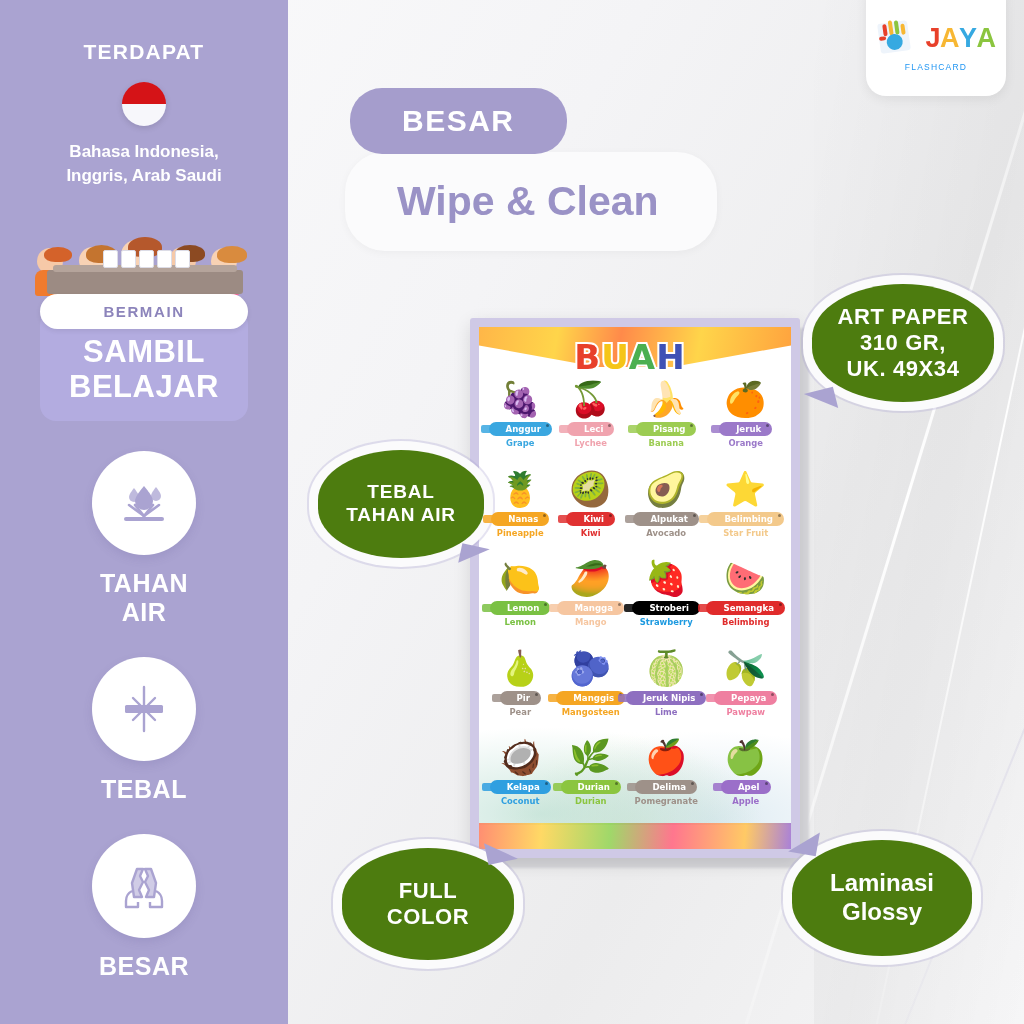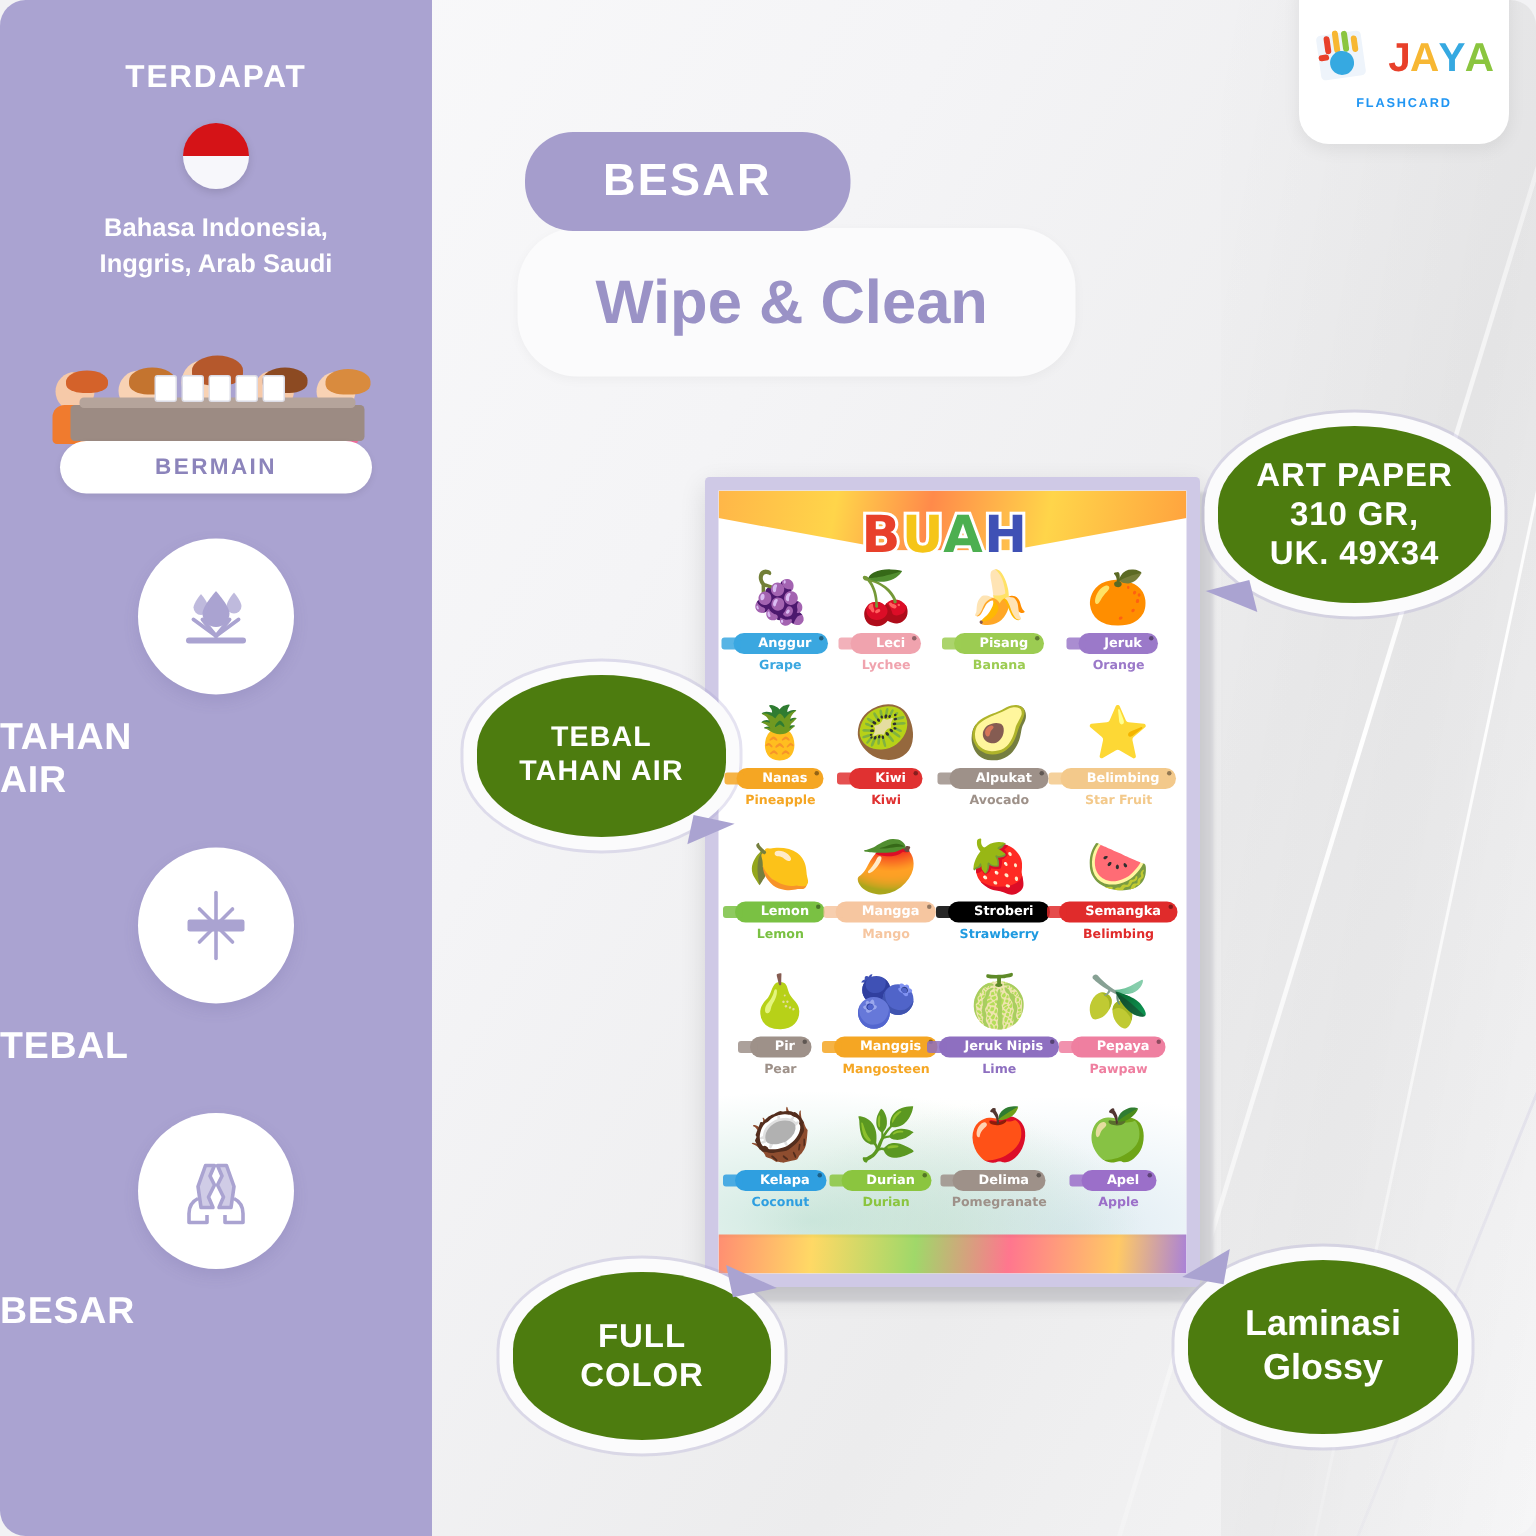--- a/index.html
+++ b/index.html
@@ -1,21 +1,21 @@
 <!DOCTYPE html>
 <html><head>
 <meta charset="utf-8">
 <style>
   html,body{margin:0;padding:0;}
   body{
     width:1024px;height:1024px;overflow:hidden;
     font-family:"Liberation Sans", sans-serif;
     background:#f2f2f4;
   }
-  #page{position:relative;width:1024px;height:1024px;overflow:hidden;border-radius:17px;}
+  #page{position:relative;width:1024px;height:1024px;overflow:hidden;}
 
   
   .bg{position:absolute;inset:0;background:
       linear-gradient(120deg,#fbfbfc 0%,#f4f4f6 40%,#ececed 70%,#f6f6f7 100%);}
   .swoosh{position:absolute;background:rgba(255,255,255,.85);}
   .sw1{width:3px;height:1400px;left:905px;top:-200px;transform:rotate(17deg);
        background:linear-gradient(to bottom,rgba(255,255,255,0),#ffffff,rgba(255,255,255,0));}
   .sw2{width:2px;height:1400px;left:1000px;top:-260px;transform:rotate(12deg);
        background:linear-gradient(to bottom,rgba(255,255,255,0),#ffffff,rgba(255,255,255,0));}
   .sw3{width:2px;height:900px;left:1015px;top:300px;transform:rotate(22deg);
@@ -48,35 +48,35 @@
         border-radius:2px;border:1px solid #dcdce6;}
 
   .pill-bermain{width:208px;margin:0 auto;background:#fff;border-radius:22px;
         text-align:center;padding:9px 0;color:#8c84bb;font-weight:bold;
         font-size:15px;letter-spacing:1.6px;box-shadow:0 2px 5px rgba(0,0,0,.08);
         position:relative;z-index:3;}
   .panel-belajar{width:208px;margin:-20px auto 0;background:#b3ace0;border-radius:16px;
         padding:26px 0 16px;text-align:center;color:#fff;font-weight:bold;
         font-size:31px;line-height:1.12;letter-spacing:.5px;}
 
-  .feat{text-align:left;margin-top:30px;}
+  .feat{text-align:center;margin-top:30px;}
   .feat-circle{width:104px;height:104px;border-radius:50%;background:#fff;margin:0 auto;
         display:flex;align-items:center;justify-content:center;
         box-shadow:0 4px 10px rgba(90,80,140,.15);}
   .feat-label{color:#fff;font-weight:bold;font-size:25px;line-height:1.16;
         margin-top:14px;letter-spacing:.5px;}
 
   
   .logo-card{position:absolute;right:18px;top:-22px;width:140px;height:118px;background:#fff;
         border-radius:20px;box-shadow:0 3px 12px rgba(0,0,0,.07);
         display:flex;align-items:center;justify-content:center;}
   .logo-inner{display:flex;align-items:center;gap:5px;margin-top:14px;}
   .logo-word{font-weight:bold;font-size:27px;letter-spacing:-.5px;line-height:1;}
   .logo-word span{display:inline-block;}
-  .logo-flash{font-size:8.5px;font-weight:bold;color:#2196f3;letter-spacing:1.2px;
+  .logo-flash{font-size:8.5px;font-weight:normal;color:#2196f3;letter-spacing:1.2px;
         margin-top:2px;text-align:center;}
 
   .tag-poster{position:absolute;left:350px;top:88px;background:#a59dcc;border-radius:32px;
         padding:16px 52px;color:#fff;font-weight:bold;font-size:30px;letter-spacing:1.5px;z-index:3;}
   .card-wipe{position:absolute;left:345px;top:152px;background:#fbfbfc;border-radius:40px;
         padding:26px 58px 26px 52px;color:#9a92c6;font-weight:bold;font-size:41px;
         box-shadow:0 2px 8px rgba(0,0,0,.04);z-index:2;}
 
   
   .poster-shadow{position:absolute;left:470px;top:318px;width:330px;height:540px;
@@ -190,20 +190,22 @@
       </div>
       <div class="table"></div>
       <div class="card" style="left:74px;"></div>
       <div class="card" style="left:92px;"></div>
       <div class="card" style="left:110px;"></div>
       <div class="card" style="left:128px;"></div>
       <div class="card" style="left:146px;"></div>
     </div>
 
     <div class="pill-bermain">BERMAIN</div>
+    <div class="panel-belajar" style="white-space:pre-line">SAMBIL
+BELAJAR</div>
 
     <div class="feat">
       <div class="feat-circle">
         <svg width="62" height="62" viewBox="0 0 62 62">
           <g fill="#aaa3d1">
             <path d="M31 14c0 0 9 10 9 15a9 9 0 0 1-18 0c0-5 9-15 9-15z"></path>
             <path d="M21 16c0 0 5 6 5 9a5 5 0 0 1-10 0c0-3 5-9 5-9z" opacity=".75"></path>
             <path d="M43 15c0 0 5 6 5 9a5 5 0 0 1-10 0c0-3 5-9 5-9z" opacity=".75"></path>
           </g>
           <g stroke="#aaa3d1" stroke-width="2.6" stroke-linecap="round" fill="none">

